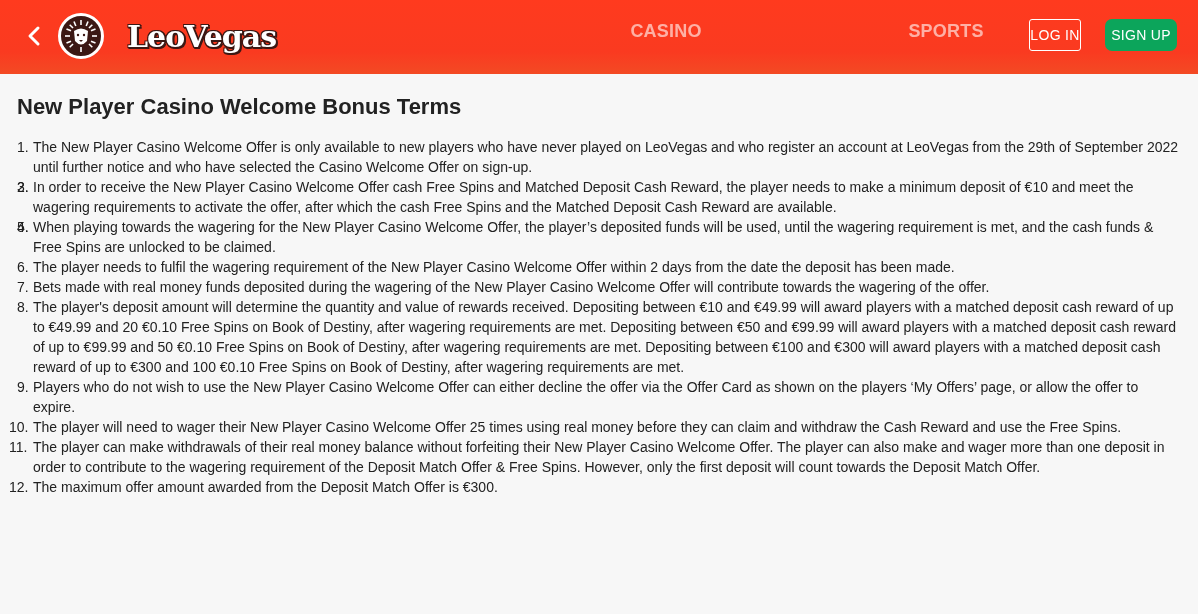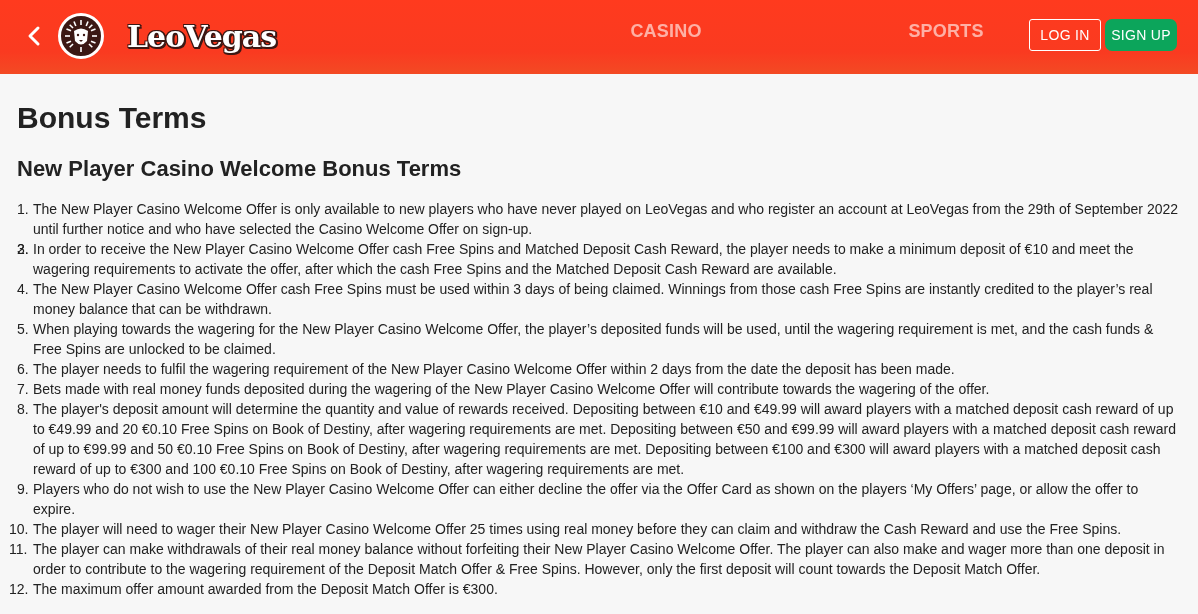--- a/index.html
+++ b/index.html
@@ -41,21 +41,21 @@
   }
   .nav.active { color: #fff; }
   .nav.active::after {
     content: ""; position: absolute; left: 0; right: 0; bottom: 0; height: 3px;
     background: #f5f5f5;
   }
   .nav-casino { left: 610px; width: 112px; }
   .nav-live { left: 725px; width: 160px; }
   .nav-sports { left: 890px; width: 112px; }
   .btn-login {
-    position: absolute; left: 1029px; top: 19px; width: 72px; height: 32px;
+    position: absolute; left: 1029px; top: 19px; width: 52px; height: 32px;
     border: 1px solid #fff; border-radius: 3px; color: #fff;
     font-size: 14px; display: flex; align-items: center; justify-content: center;
     cursor: pointer; letter-spacing: 0.3px;
   }
   .btn-signup {
     position: absolute; left: 1105px; top: 19px; width: 72px; height: 32px;
     background: #0ca55b; border-radius: 7px; color: #fff;
     font-size: 14px; display: flex; align-items: center; justify-content: center;
     cursor: pointer; letter-spacing: 0.3px;
   }
@@ -115,27 +115,26 @@
   </div>
 
   <div class="nav nav-casino">CASINO</div>
   <div class="nav nav-sports">SPORTS</div>
 
   <div class="btn-login">LOG IN</div>
   <div class="btn-signup">SIGN UP</div>
 </div>
 
 <div class="content">
-  <h1>Bonus Terms</h1>
   <h2>New Player Casino Welcome Bonus Terms</h2>
   <ol>
     <li><span class="num">1.</span><span>The New Player Casino Welcome Offer is only available to new players who have never played on LeoVegas and who register an account at LeoVegas from the 29th of September 2022 until further notice and who have selected the Casino Welcome Offer on sign-up.</span></li>
     <li><span class="num">2.</span></li>
     <li><span class="num">3.</span><span>In order to receive the New Player Casino Welcome Offer cash Free Spins and Matched Deposit Cash Reward, the player needs to make a minimum deposit of €10 and meet the wagering requirements to activate the offer, after which the cash Free Spins and the Matched Deposit Cash Reward are available.</span></li>
-    <li><span class="num">4.</span><span>The New Player Casino Welcome Offer cash Free Spins must be used within 3 days of being claimed. Winnings from those cash Free Spins are instantly credited to the player’s real money balance that can be withdrawn.</span></li>
+    <li><span class="num">4.</span></li>
     <li><span class="num">5.</span><span>When playing towards the wagering for the New Player Casino Welcome Offer, the player’s deposited funds will be used, until the wagering requirement is met, and the cash funds &amp; Free Spins are unlocked to be claimed.</span></li>
     <li><span class="num">6.</span><span>The player needs to fulfil the wagering requirement of the New Player Casino Welcome Offer within 2 days from the date the deposit has been made.</span></li>
     <li><span class="num">7.</span><span>Bets made with real money funds deposited during the wagering of the New Player Casino Welcome Offer will contribute towards the wagering of the offer.</span></li>
     <li><span class="num">8.</span><span>The player's deposit amount will determine the quantity and value of rewards received. Depositing between €10 and €49.99 will award players with a matched deposit cash reward of up to €49.99 and 20 €0.10 Free Spins on Book of Destiny, after wagering requirements are met. Depositing between €50 and €99.99 will award players with a matched deposit cash reward of up to €99.99 and 50 €0.10 Free Spins on Book of Destiny, after wagering requirements are met. Depositing between €100 and €300 will award players with a matched deposit cash reward of up to €300 and 100 €0.10 Free Spins on Book of Destiny, after wagering requirements are met.</span></li>
     <li><span class="num">9.</span><span>Players who do not wish to use the New Player Casino Welcome Offer can either decline the offer via the Offer Card as shown on the players ‘My Offers’ page, or allow the offer to expire.</span></li>
     <li class="two-digit"><span class="num">10.</span><span>The player will need to wager their New Player Casino Welcome Offer 25 times using real money before they can claim and withdraw the Cash Reward and use the Free Spins.</span></li>
     <li class="two-digit"><span class="num">11.</span><span>The player can make withdrawals of their real money balance without forfeiting their New Player Casino Welcome Offer. The player can also make and wager more than one deposit in order to contribute to the wagering requirement of the Deposit Match Offer &amp; Free Spins. However, only the first deposit will count towards the Deposit Match Offer.</span></li>
     <li class="two-digit"><span class="num">12.</span><span>The maximum offer amount awarded from the Deposit Match Offer is €300.</span></li>
   </ol>
 </div>

